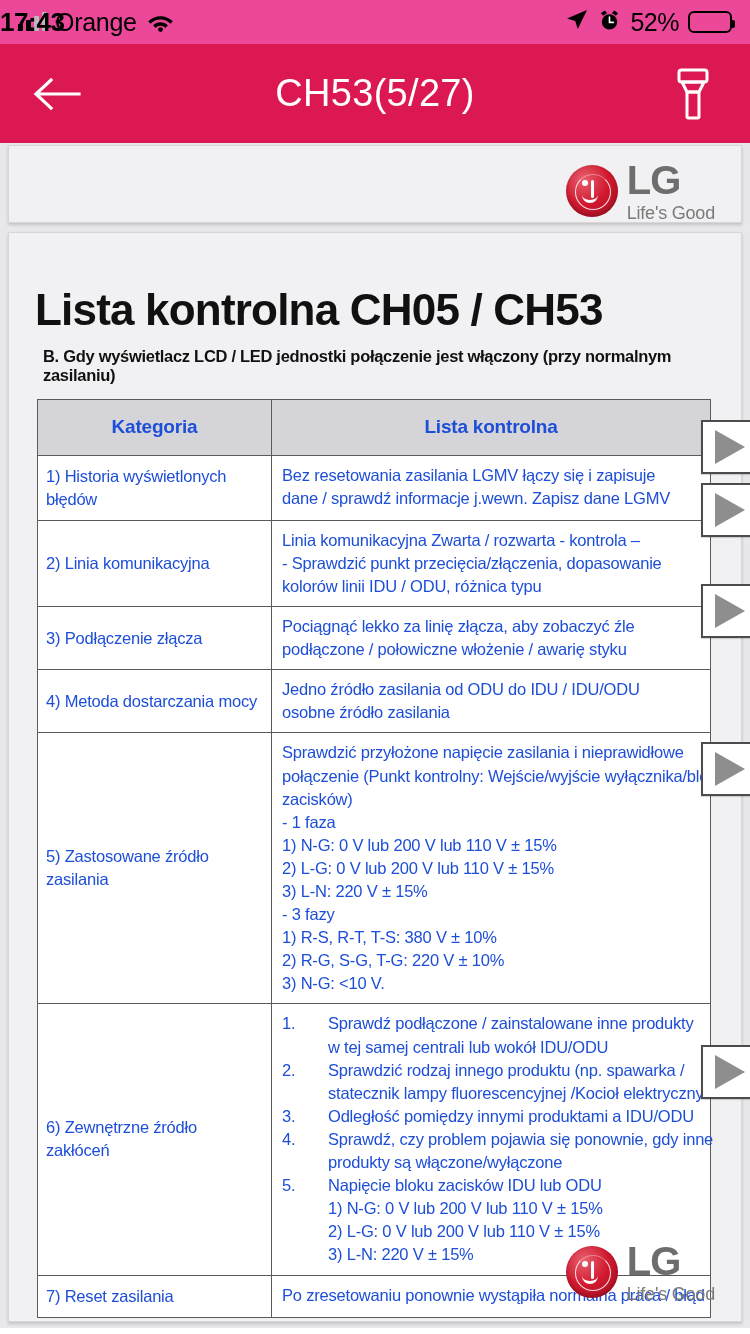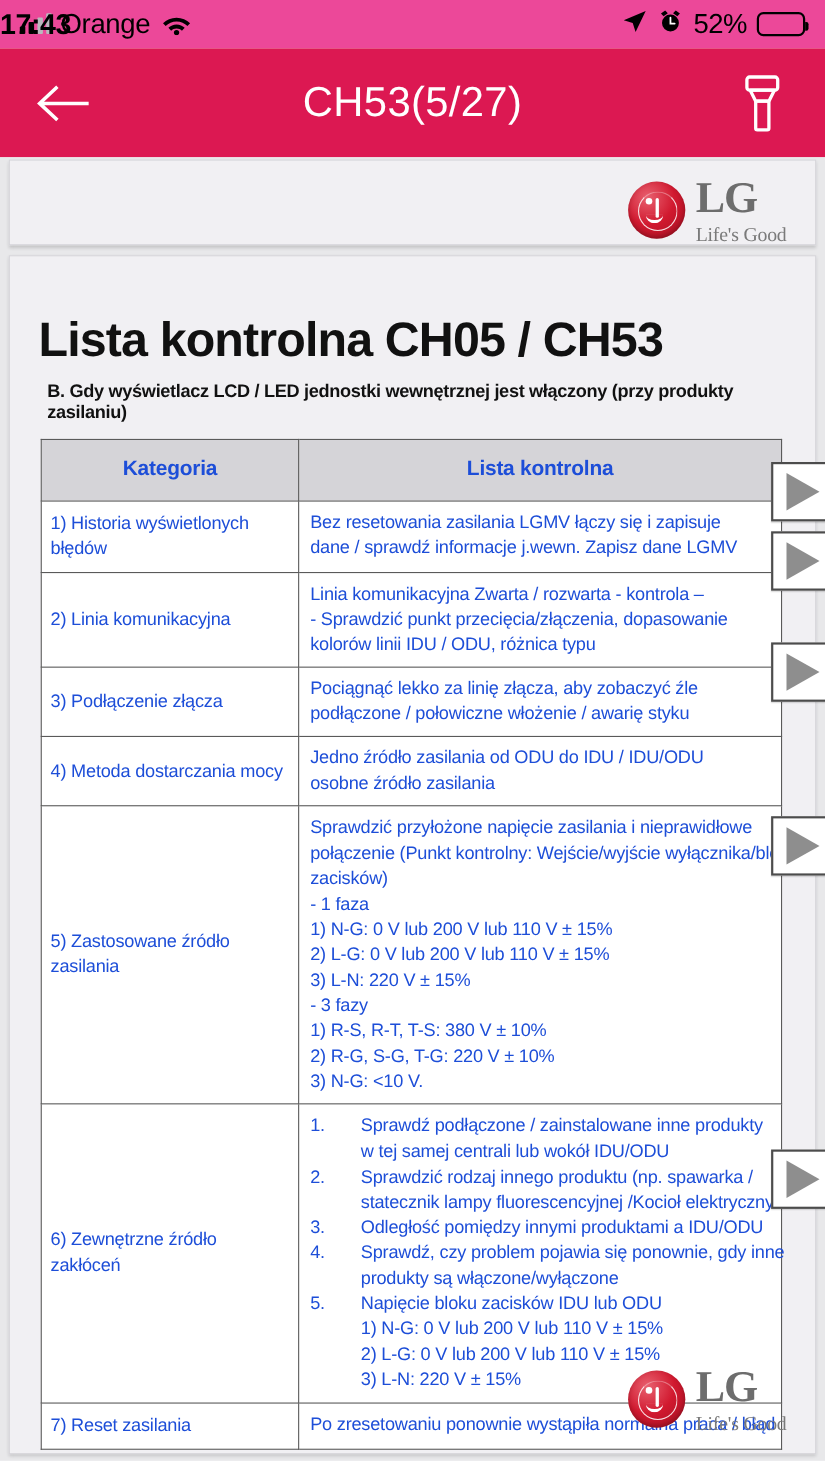--- a/index.html
+++ b/index.html
@@ -80,21 +80,21 @@
     border: 1px solid #d6d5da;
     box-shadow: 0 2px 3px rgba(0,0,0,0.16);
     margin: 0 8px;
     position: relative;
   }
   .page-strip { height: 78px; margin-top: 2px; }
   .page-main  { margin-top: 9px; height: 1090px; }
 
   
   .lg-logo {
-    position: absolute; display: flex; align-items: center; gap: 9px; font-family: Liberation Serif, serif;
+    position: absolute; display: flex; align-items: center; gap: 9px;
   }
   .lg-mark {
     width: 52px; height: 52px; border-radius: 50%;
     background: radial-gradient(circle at 34% 28%, #e8606f 0%, #d1192f 48%, #a50f22 100%);
     position: relative;
     box-shadow: inset 0 -2px 5px rgba(0,0,0,0.25);
   }
   .lg-mark:before {
     content: ""; position: absolute; left: 9px; top: 9px;
     width: 34px; height: 34px; border-radius: 50%;
@@ -246,21 +246,21 @@
       </span>
       <span class="lg-text-wrap">
         <span class="lg-text">LG</span>
         <span class="lg-tag">Life's Good</span>
       </span>
     </div>
   </div>
 
   <div class="page page-main">
     <div class="doc-title">Lista kontrolna CH05 / CH53</div>
-    <div class="doc-sub">B. Gdy wyświetlacz LCD / LED jednostki wewnętrznej jest włączony (przy produkty zasilaniu)</div>
+    <div class="doc-sub">B. Gdy wyświetlacz LCD / LED jednostki połączenie jest włączony (przy normalnym zasilaniu)</div>
 
     <div class="tbl-wrap">
       <table class="checklist">
         <colgroup>
             <col class="c1">
             <col>
           </colgroup>
         <thead>
           <tr>
             <th>Kategoria</th>

